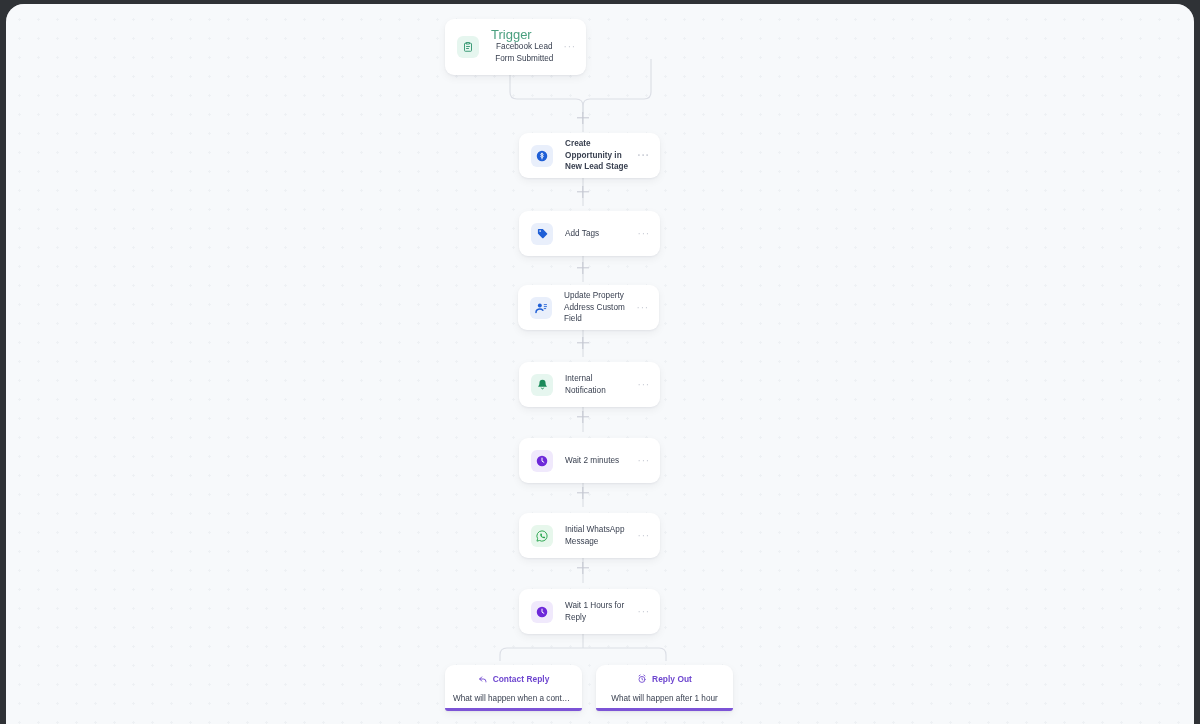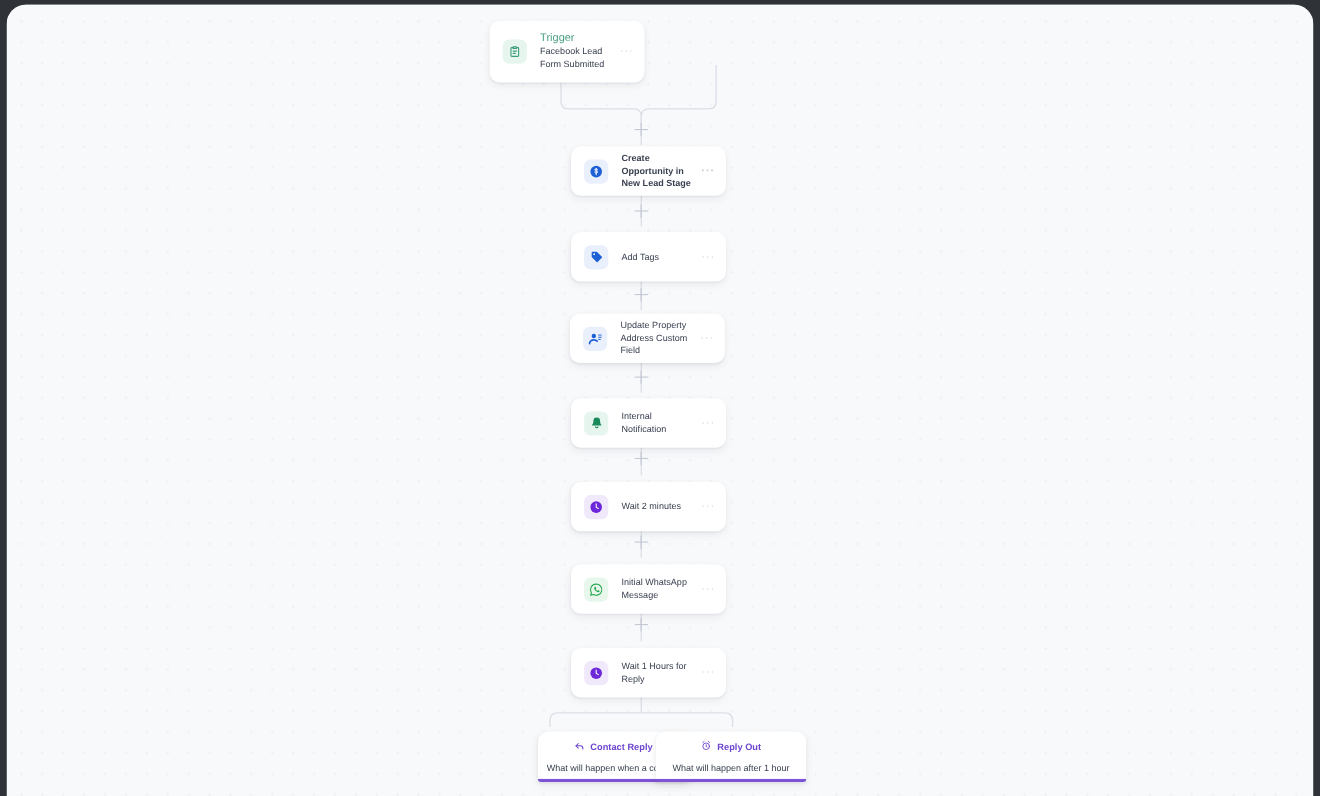--- a/index.html
+++ b/index.html
@@ -124,29 +124,30 @@
   }
 
   
   #trigger-card {
     left: 439px;
     top: 15px;
     width: 141px;
     height: 56px;
   }
   .trigger-label {
-    font-size: 10px;
+    font-size: 13px;
     line-height: 10px;
     color: #4a9f7f;
     margin-bottom: 1px;
   }
   .trigger-name {
     font-size: 8.2px;
     line-height: 11.3px;
     color: #394050;
+    text-align: center;
   }
 
   
   #add-trigger {
     position: absolute;
     left: 587px;
     top: 16px;
     width: 141px;
     height: 43px;
     background: #eaf1fe;
@@ -205,21 +206,21 @@
   .branch-desc {
     font-size: 8.2px;
     color: #394050;
     line-height: 11px;
     white-space: nowrap;
     overflow: hidden;
     text-overflow: ellipsis;
     max-width: 100%;
     text-align: center;
   }
-  #branch-contact-reply { left: 439px; top: 661px; margin-left: 44px; }
+  #branch-contact-reply { left: 439px; top: 661px; }
   #branch-time-out      { left: 590px; top: 661px; }
 </style>
 </head>
 <body>
 
 <div id="app">
   <div id="canvas">
 
     <svg id="wires" viewBox="0 0 1188 720" xmlns="http://www.w3.org/2000/svg">
       <g fill="none" stroke="#dcdfe6" stroke-width="1.2">

